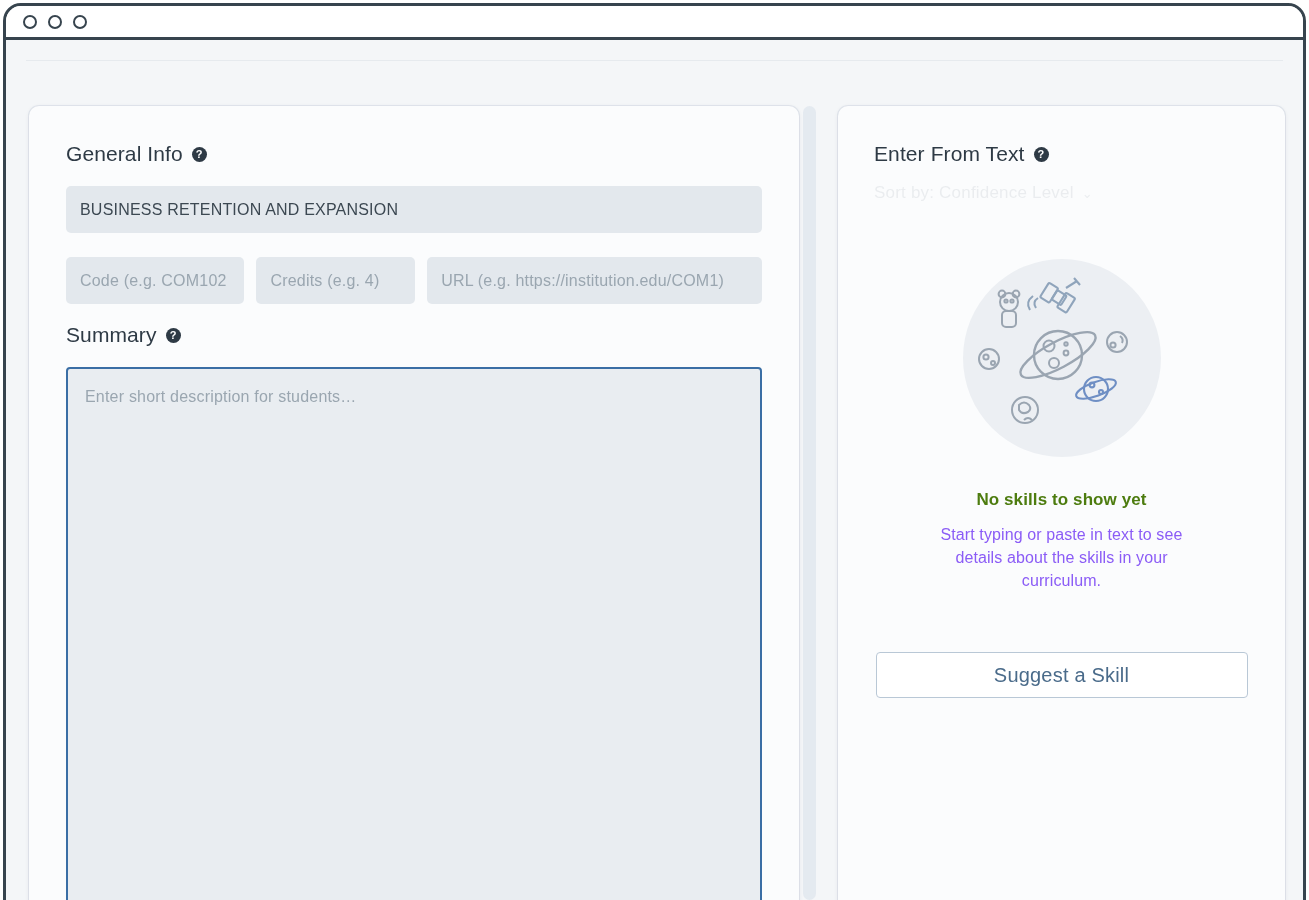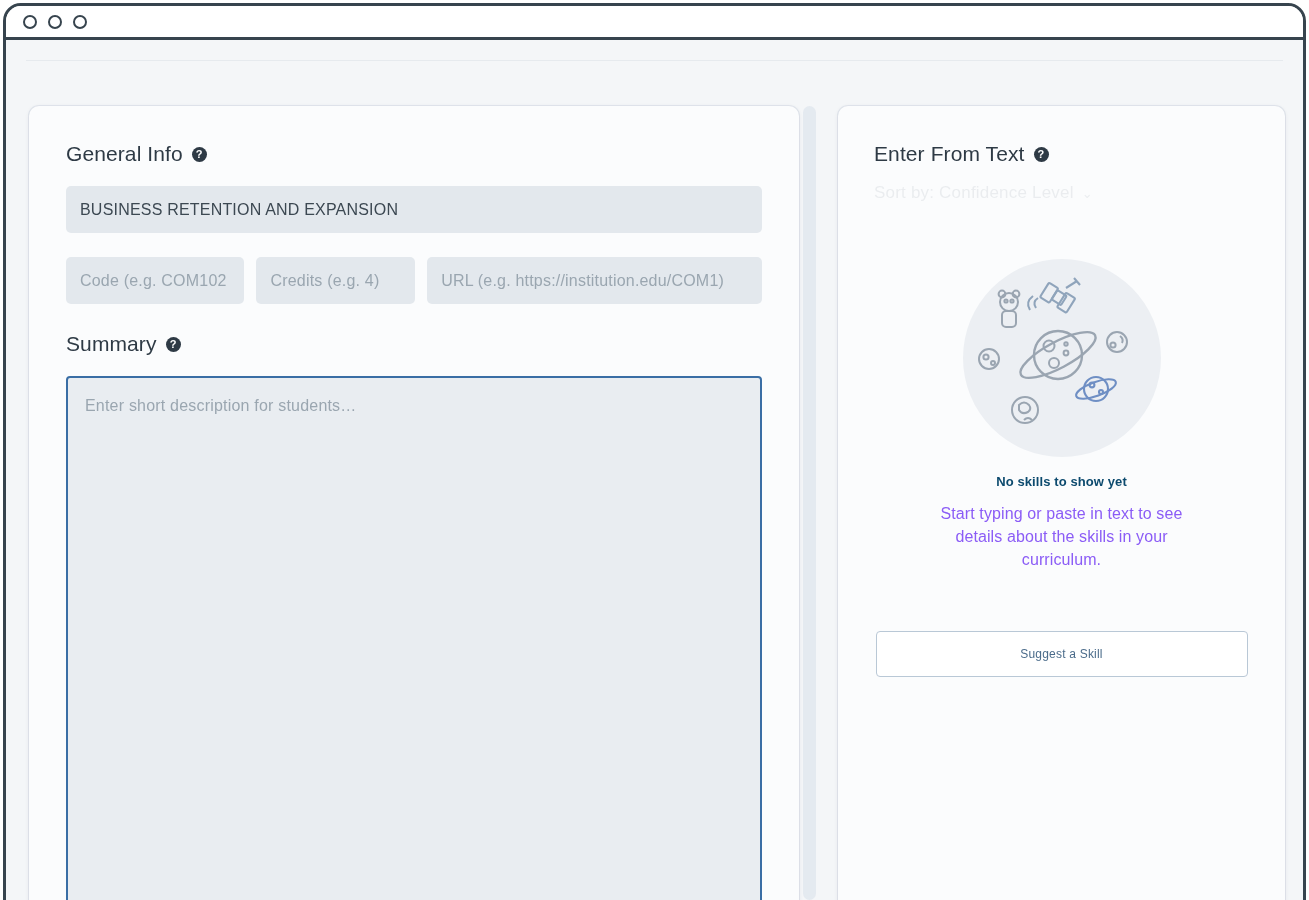--- a/index.html
+++ b/index.html
@@ -159,21 +159,21 @@
 
   .field-title {
     width: 100%;
     margin-bottom: 24px;
     color: #3c4852;
   }
 
   .field-row {
     display: flex;
     gap: 12px;
-    margin-bottom: 28px;
+    margin-bottom: 19px;
   }
 
   .field-code   { width: 180px; }
   .field-credit { width: 160px; }
   .field-url    { width: 338px; }
 
   .placeholder { color: #9aa6b0; }
 
   .summary-head { margin-top: 0; }
 
@@ -213,24 +213,24 @@
     margin-top: 52px;
     text-align: center;
   }
 
   .illus-wrap {
     display: flex;
     justify-content: center;
   }
 
   .empty-title {
-    margin-top: 16px;
-    font-size: 13px;
+    margin-top: 32px;
+    font-size: 17px;
     font-weight: bold;
-    color: #0c4a6e;
+    color: #4d7c0f;
     letter-spacing: .1px;
   }
 
   .empty-text {
     margin: 13px auto 0 auto;
     width: 285px;
     font-size: 16px;
     line-height: 1.44;
     color: #8b5cf6;
     letter-spacing: .1px;
@@ -240,21 +240,21 @@
     display: block;
     margin: 60px auto 0 auto;
     width: 372px;
     height: 46px;
     line-height: 44px;
     text-align: center;
     background: #ffffff;
     border: 1px solid #b9c8d6;
     border-radius: 4px;
     color: #4a6b8a;
-    font-size: 12px;
+    font-size: 20px;
     letter-spacing: .2px;
     box-sizing: border-box;
     cursor: pointer;
     font-family: "Liberation Sans", sans-serif;
   }
 </style>
 </head>
 <body>
 
 <div class="screen">

